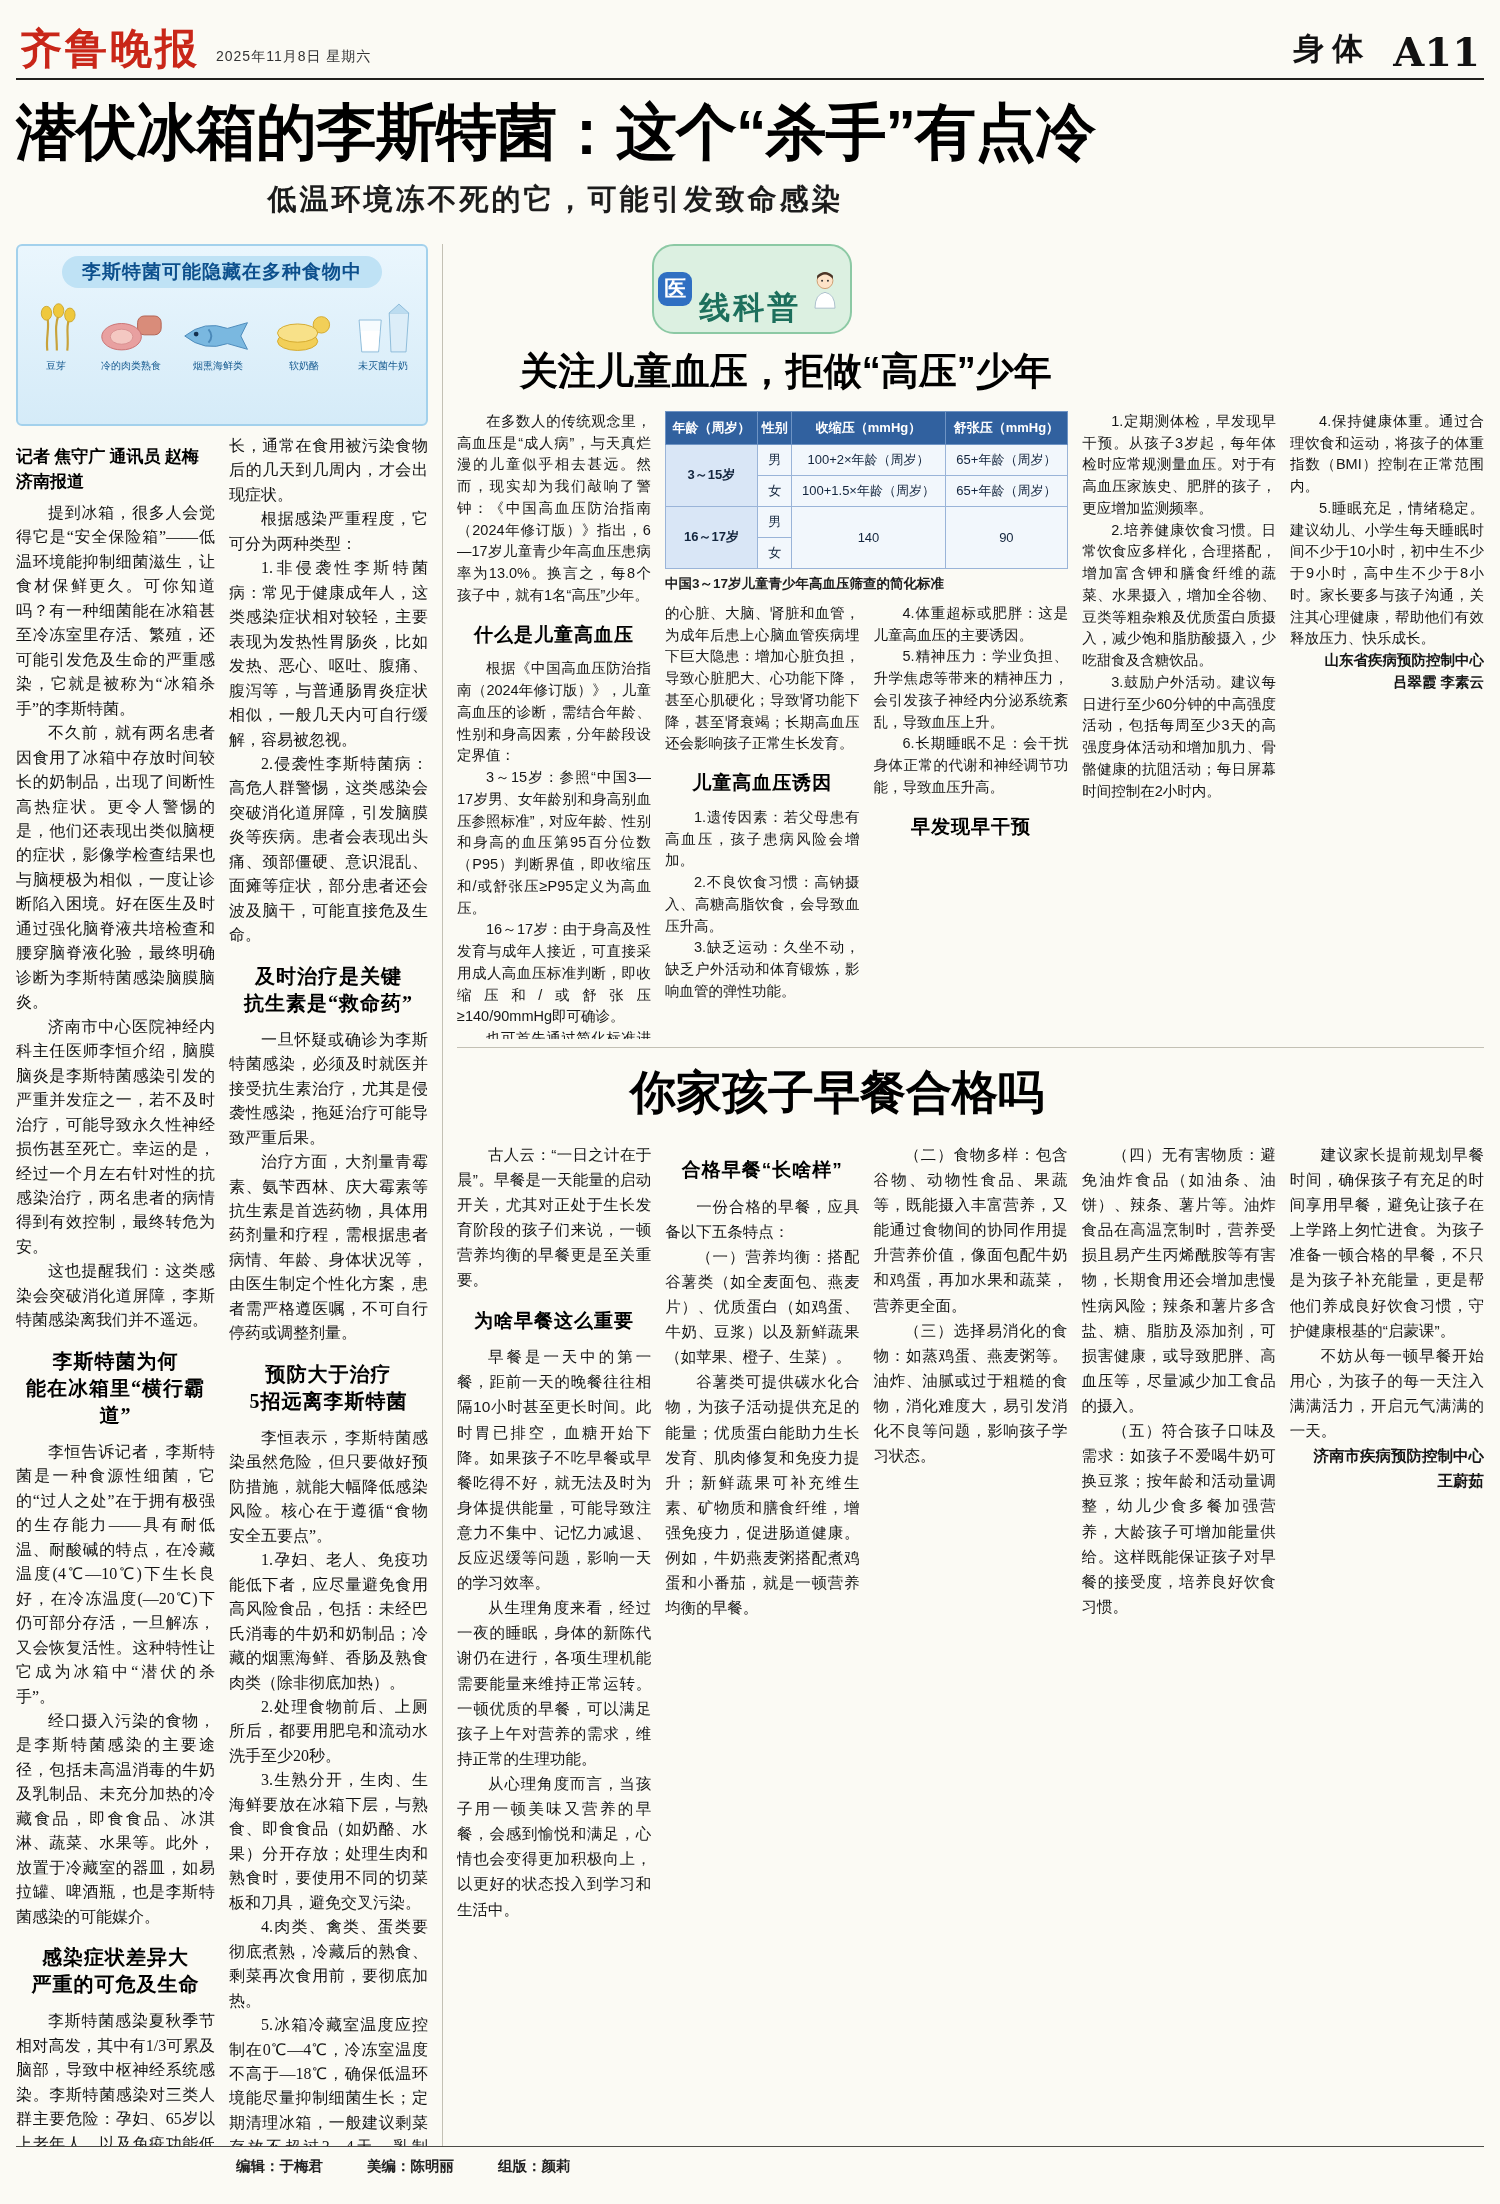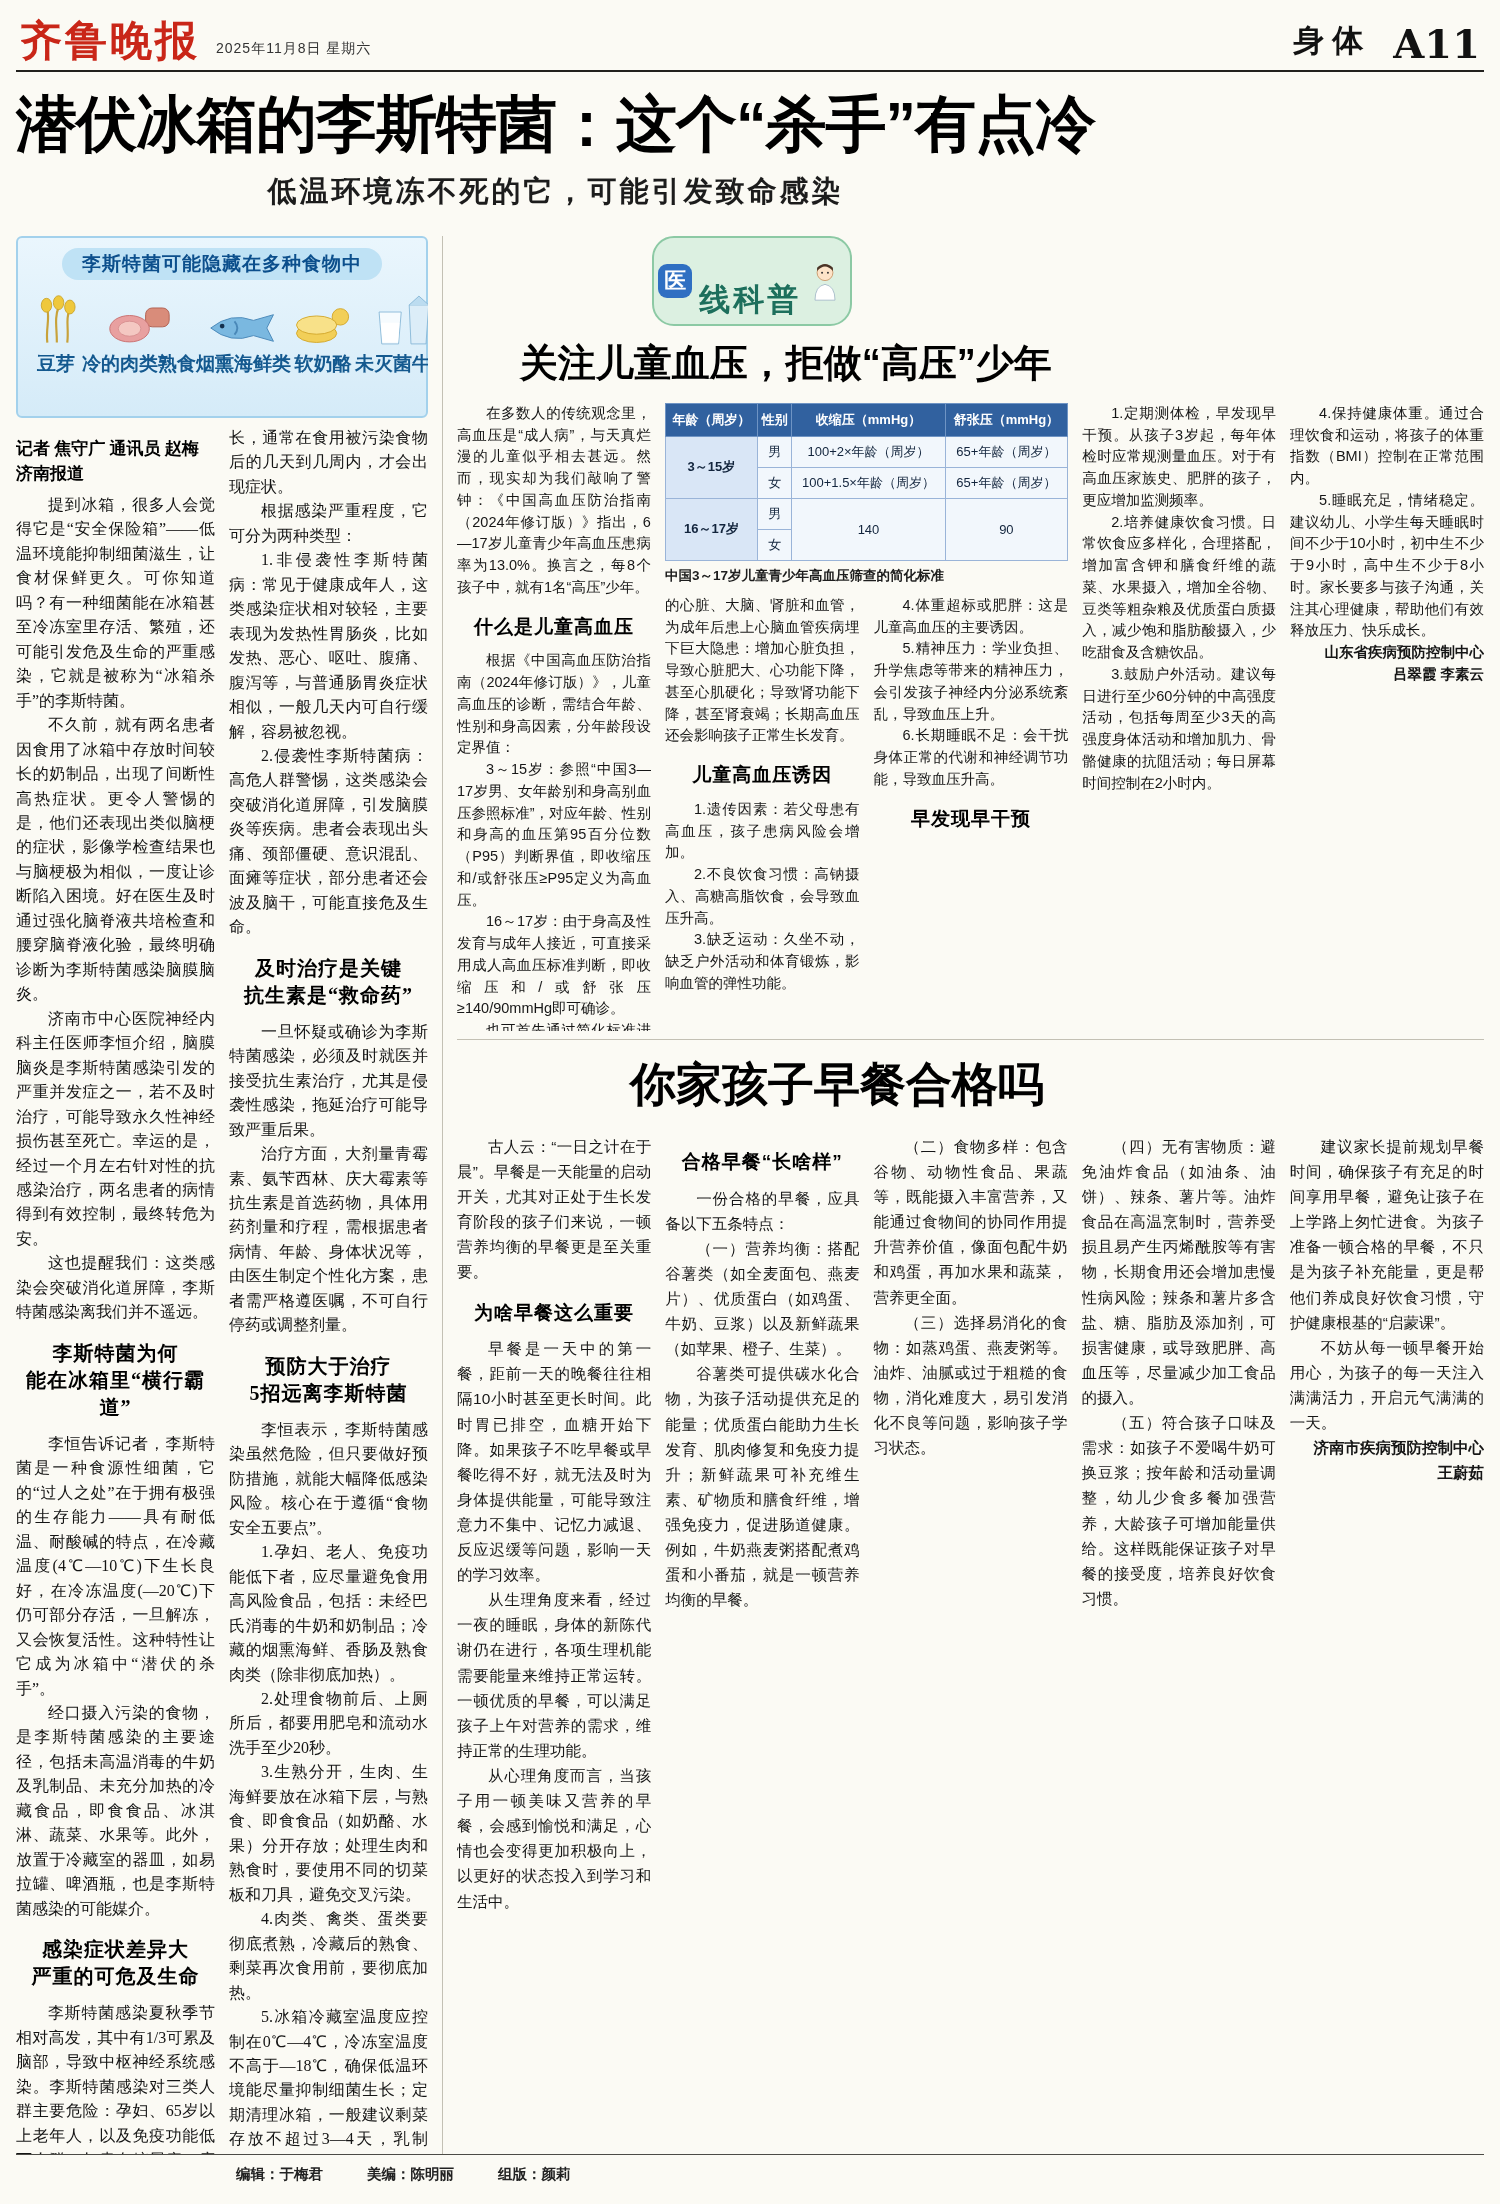--- a/index.html
+++ b/index.html
@@ -1,20 +1,20 @@
 <!DOCTYPE html>
 <html><head>
 <meta charset="utf-8">
 <style>
   * { margin:0; padding:0; box-sizing:border-box; }
   html,body { background:#8e8e8e; }
   .page {
     width:1500px; height:2204px; margin:0 auto; background:#fbfaf4; color:#111;
     font-family:"Liberation Sans","DejaVu Sans",sans-serif;
-    display:flex; flex-direction:column; padding:4px 16px; overflow:hidden;
+    display:flex; flex-direction:column; padding:12px 16px; overflow:hidden;
   }
   
   .masthead { display:flex; justify-content:space-between; align-items:flex-end;
     padding:16px 4px 8px; border-bottom:2px solid #22211d; flex:none; }
   .mast-left { display:flex; align-items:flex-end; gap:16px; }
   .paper-name { font-family:"DejaVu Serif","Liberation Serif",serif; font-size:42px;
     font-weight:900; color:#c92618; letter-spacing:3px; line-height:1; }
   .mast-date { font-size:14px; color:#333; padding-bottom:4px; letter-spacing:1px; }
   .mast-right { display:flex; align-items:flex-end; gap:22px; }
   .mast-section { font-size:31px; font-weight:900; letter-spacing:8px; color:#121212; }
@@ -33,21 +33,21 @@
   .right-region { flex:1; display:flex; flex-direction:column; overflow:hidden;
     border-left:1px solid #c3c0b4; padding-left:14px; }
   
   .infographic { height:182px; flex:none; background:linear-gradient(180deg,#eaf6fd,#d5ebf8);
     border:2px solid #a3d1ec; border-radius:6px; padding:10px 8px 6px; }
   .info-title { width:fit-content; margin:0 auto; background:#bfe2f5; color:#0c4f8c;
     font-weight:900; font-size:19px; padding:3px 20px; border-radius:16px; letter-spacing:1px; }
   .info-items { display:flex; justify-content:space-between; align-items:flex-end;
     margin-top:12px; padding:0 4px; }
   .info-item { display:flex; flex-direction:column; align-items:center; gap:3px; }
-  .info-label { color:#14598f; font-weight:700; font-size:19px; white-space:nowrap; }
+  .info-label { color:#14598f; font-weight:400; font-size:10px; white-space:nowrap; }
   
   .byline { font-weight:900; font-size:17px; margin:10px 0 6px; line-height:1.5; color:#000; }
   .text-cols { display:flex; gap:14px; flex:1; overflow:hidden; margin-top:8px;font-family:Liberation Serif, serif; }
   .ncol { flex:1 1 0; overflow:hidden; text-align:justify; }
   .listeria-text { font-size:16px; line-height:1.53; color:#141414; }
   .body-p { text-indent:2em; }
   .body-p.noindent { text-indent:0; }
   .body-p.right { text-indent:0; text-align:right; font-weight:600; }
   .sec-head { text-align:center; font-weight:900; margin:15px 0 11px; line-height:1.35;
     letter-spacing:1px; color:#000; }

